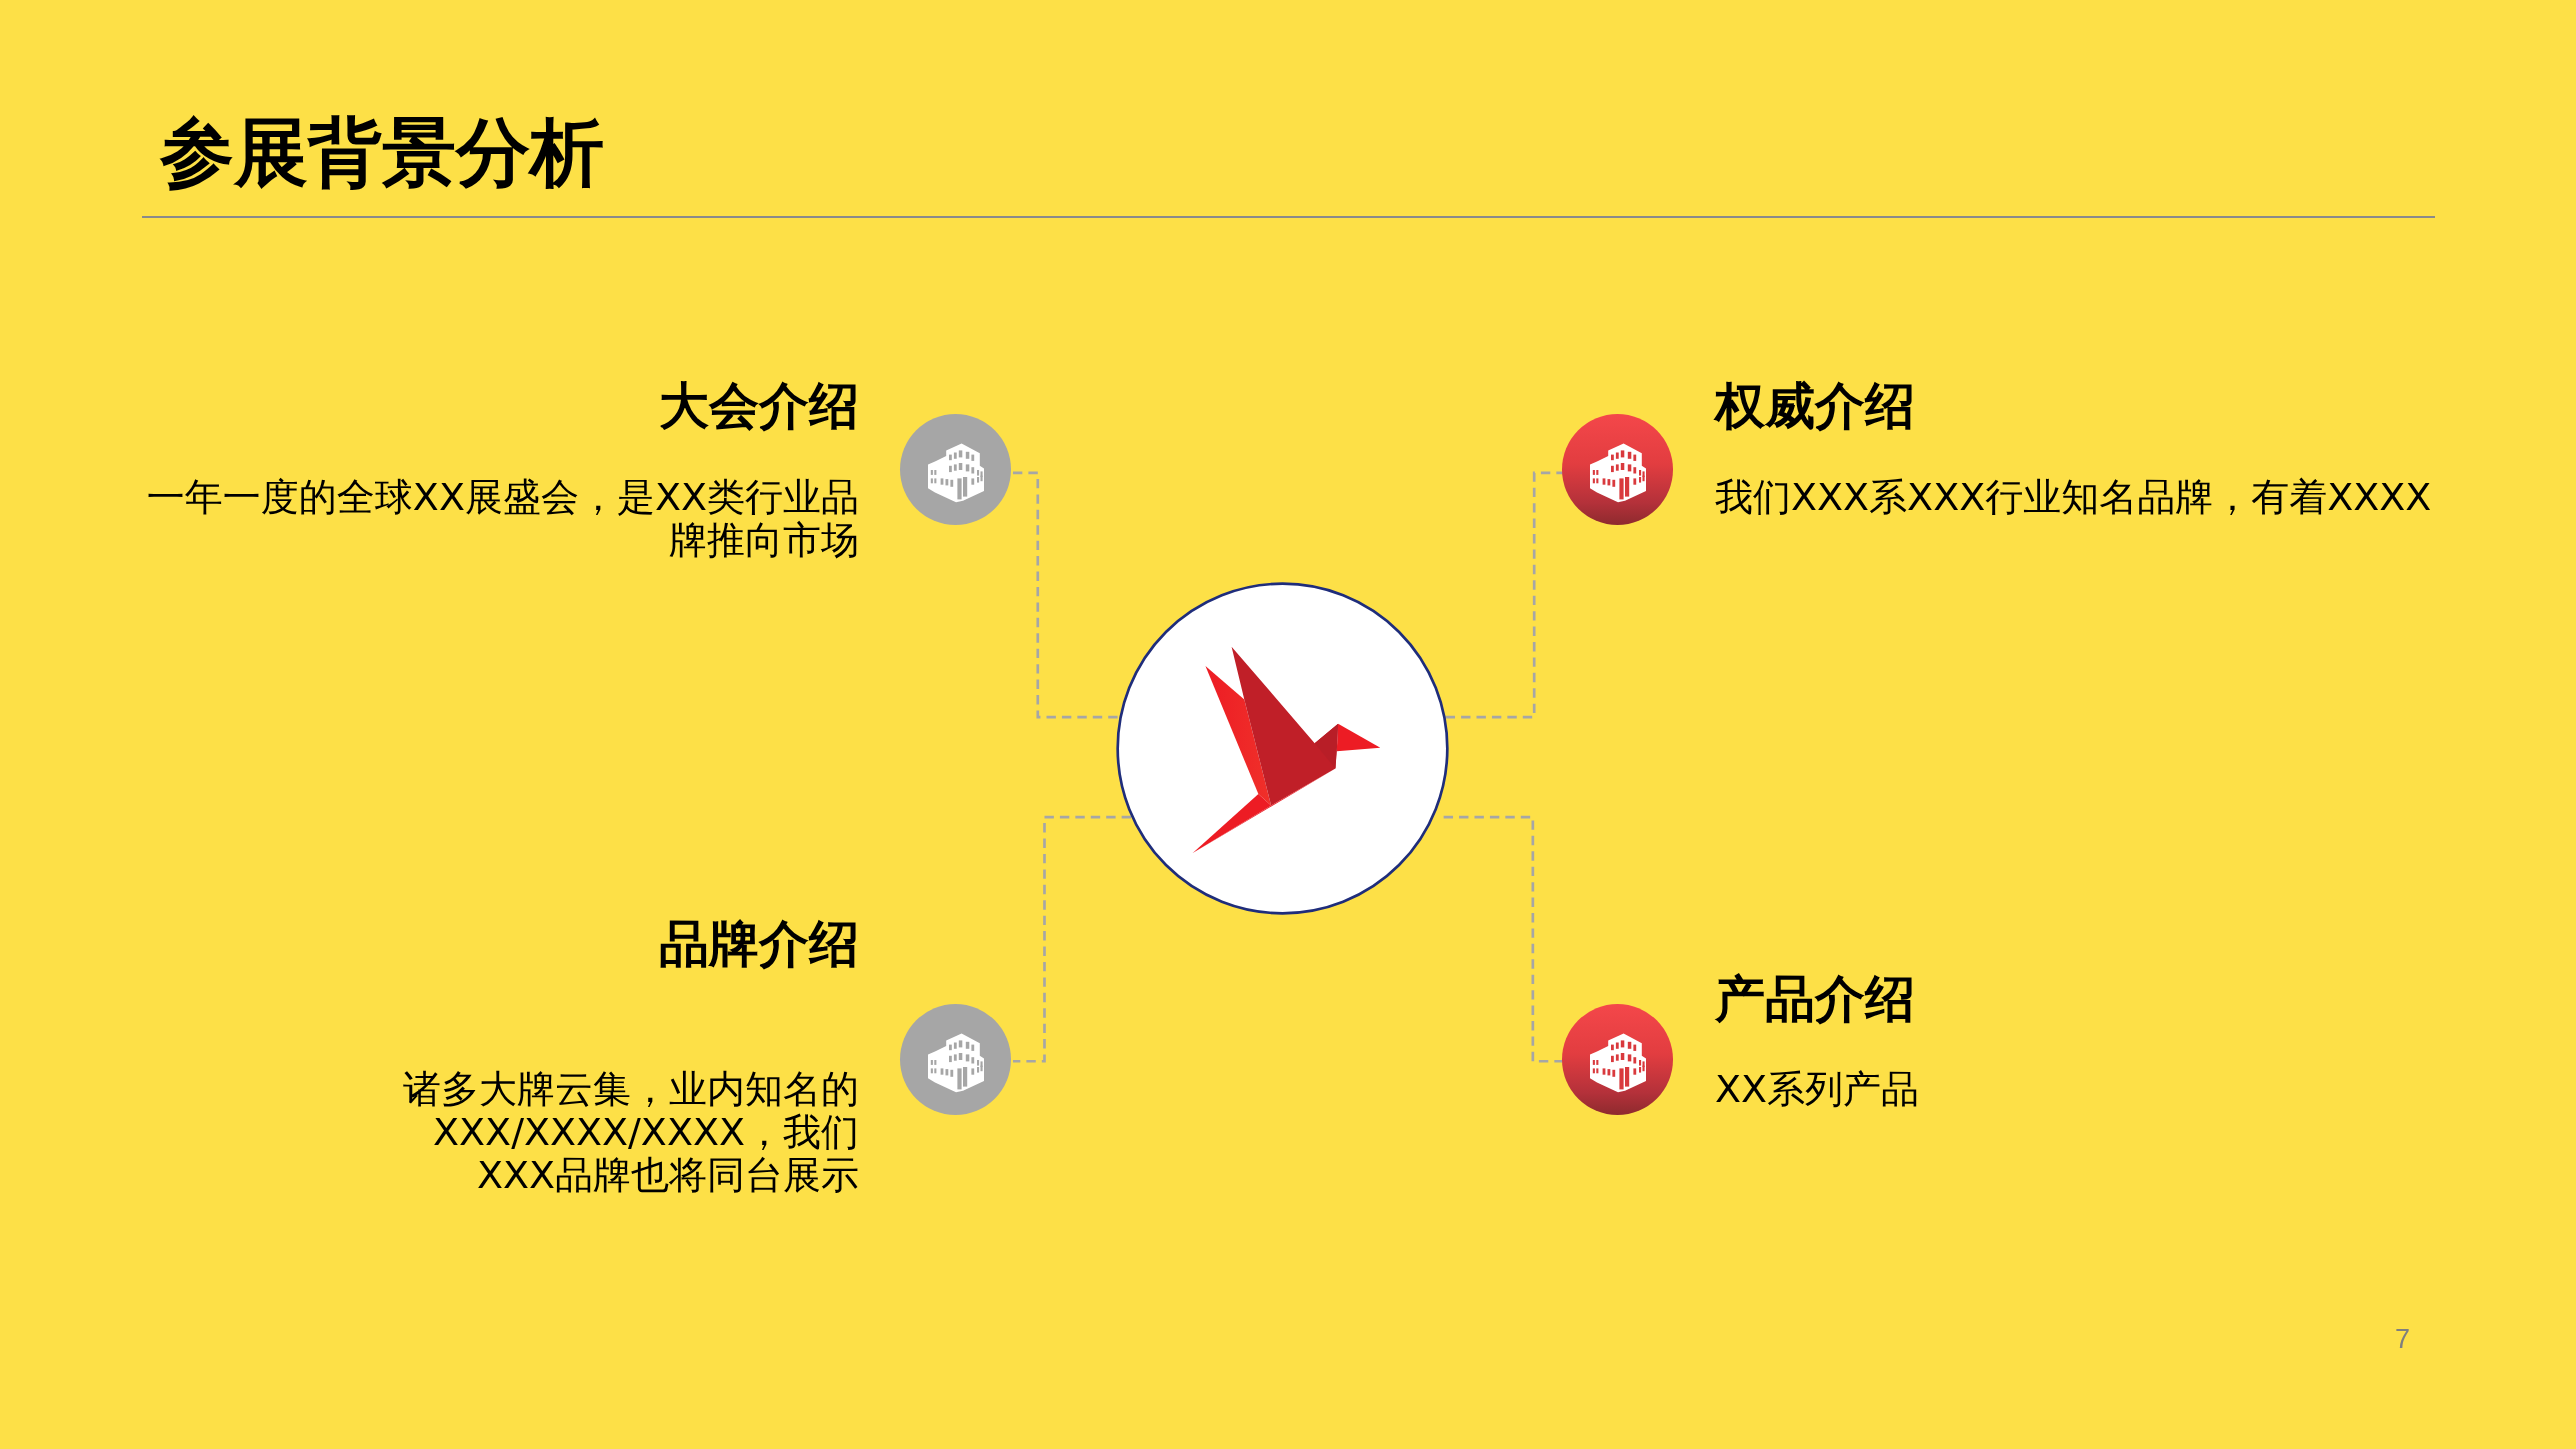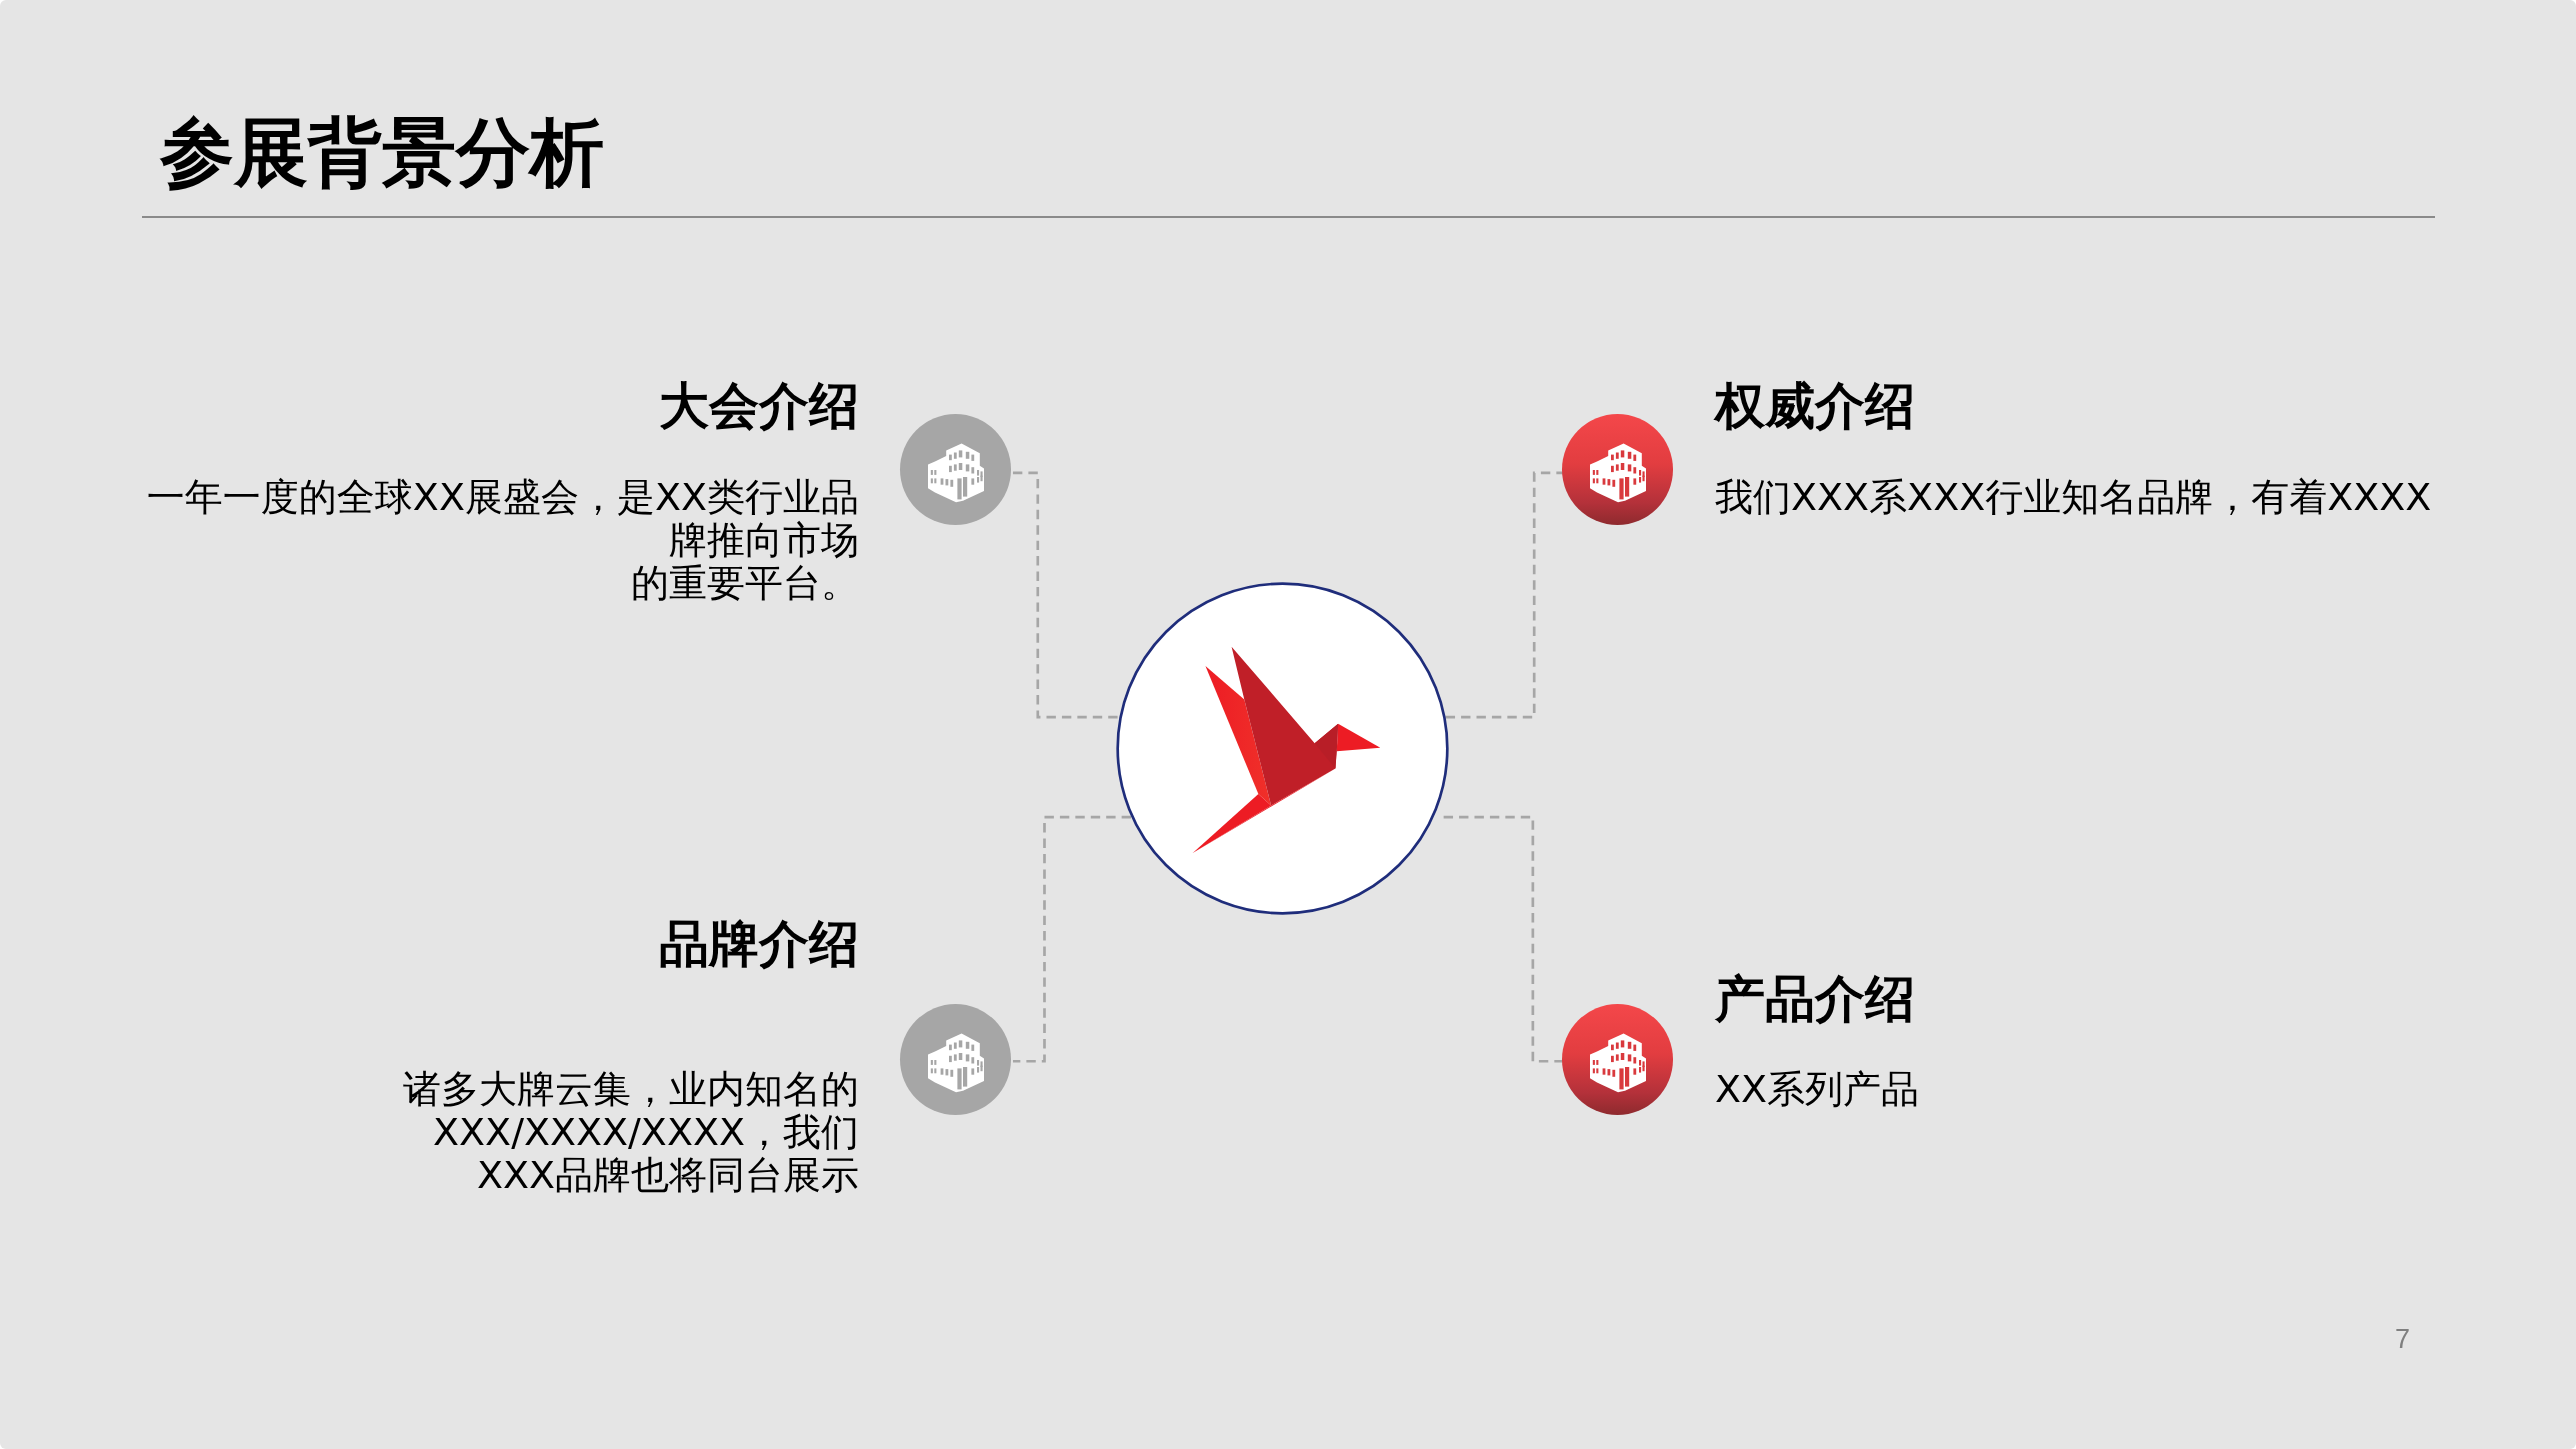--- a/index.html
+++ b/index.html
@@ -1,18 +1,18 @@
 <!DOCTYPE html>
 <html style="font-size:10.7px"><head>
 <meta charset="utf-8">
 <style>
   html, body { margin: 0; padding: 0; background: #ffffff; }
   body { width: 2576px; height: 1449px; position: relative; overflow: hidden;
          font-family: "DejaVu Sans", "Liberation Sans", sans-serif; color: #000; }
-  .slide { position: absolute; left: 0; top: 0; width: 2576px; height: 1449px; background: #e5e5e5; border-radius: 6px; }
+  .slide { position: absolute; left: 0; top: 0; width: 2576px; height: 1449px; background: #fde047; }
   .title { position: absolute; left: 160px; top: 102px; font-size: 74px; font-weight: bold;
            line-height: 101px; letter-spacing: 0px; white-space: nowrap; color: #000; }
   .title-rule { position: absolute; left: 142px; top: 216px; width: 2293px; height: 2px; background: #8a8a8a; }
   .heading { position: absolute; font-size: 50px; font-weight: bold; line-height: 54px; white-space: nowrap; color: #000; }
   .body-text { position: absolute; font-size: 38px; line-height: 43px; color: #000; }
   .left { text-align: right; }
   .right { text-align: left; }
   .icon-circle { position: absolute; width: 111px; height: 111px; border-radius: 50%;
                  display: flex; align-items: center; justify-content: center; }
   .icon-gray { background: #a6a6a6; }
@@ -58,21 +58,20 @@
       <polygon points="1960,1108 1995,1079 1993,1120 1991,1146" fill="#b81e27"></polygon>
 
       <polygon points="1876,1184 1895,1201 1778,1272" fill="#ed1c24"></polygon>
       <polygon points="1895,1201 1991,1146 1778,1272" fill="#e81f27"></polygon>
     </g>
   </svg>
 
   <div class="heading left" style="right: 1717px; top: 379px;">大会介绍</div>
   <div class="body-text left" style="right: 1717px; top: 476px; width: 738px;">
     <div>一年一度的全球XX展盛会，是XX类行业品牌推向市场</div>
-    <div>的重要平台。</div>
   </div>
   <div class="icon-circle icon-gray" style="left: 900px; top: 414px;">
     <svg width="70" height="70" viewBox="0 0 100 100" xmlns="http://www.w3.org/2000/svg">
       <polygon points="20,38 36,30 36,22 58,12 84,26 84,44 90,48 90,80 60,94 50,96 20,82 10,76 10,42" fill="#ffffff"></polygon>
       <g fill="#a6a6a6">
         <rect x="40" y="28" width="4" height="8"></rect>
           <rect x="47" y="25" width="4" height="9"></rect>
           <rect x="54" y="22" width="5" height="10"></rect>
         <rect x="64" y="24" width="5" height="10"></rect>
           <rect x="72" y="28" width="4" height="9"></rect>

